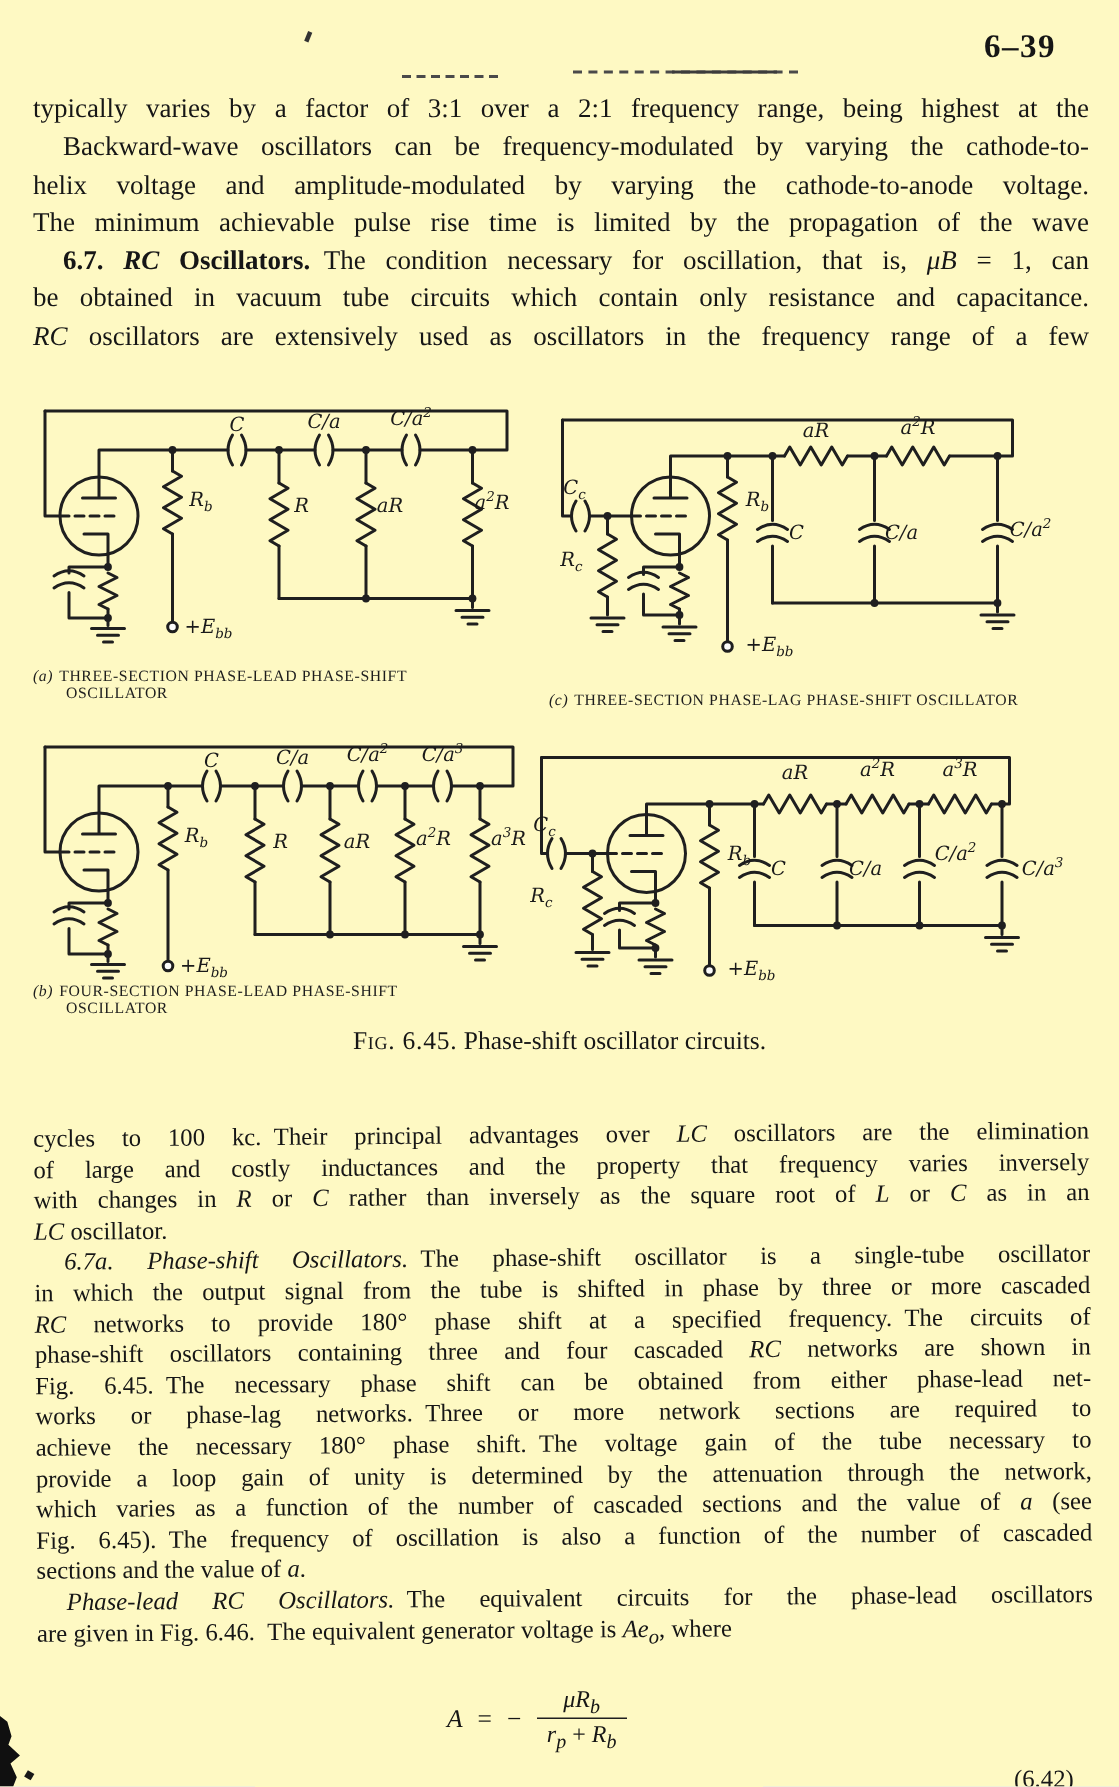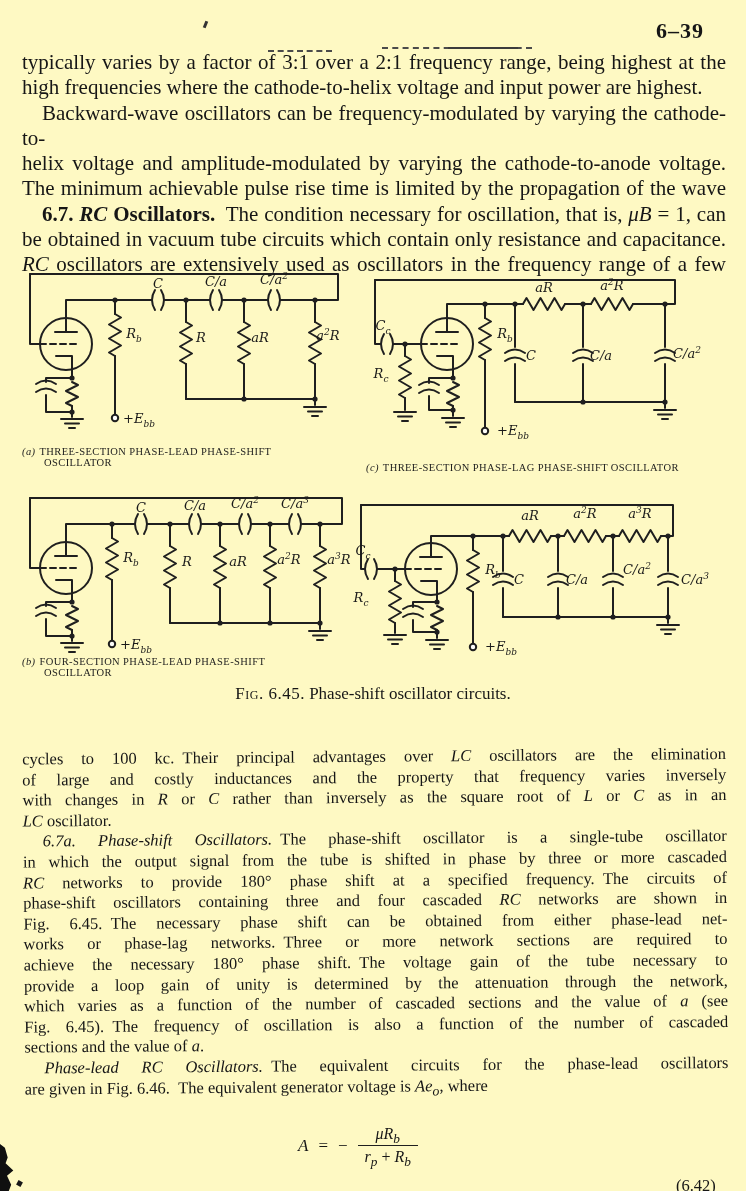--- a/index.html
+++ b/index.html
@@ -10,21 +10,21 @@
   
   .dash1{position:absolute;left:268px;top:50px;width:64px;border-top:2px dashed #4a4a4a;}
   .dash2{position:absolute;left:382px;top:47px;width:150px;border-top:2px dashed #4a4a4a;}
   .dash3{position:absolute;left:448px;top:47px;width:70px;border-top:2px solid #3c3c3c;}
   .tick{position:absolute;left:204px;top:21px;width:3px;height:7px;background:#333;transform:rotate(22deg);}
   .blot{position:absolute;left:0;top:1144px;width:14px;height:48px;background:#101010;
         clip-path:polygon(0% 0%,35% 8%,55% 28%,40% 40%,95% 55%,50% 66%,80% 85%,60% 100%,0% 100%);}
   .blot2{position:absolute;left:17px;top:1181px;width:5px;height:5px;background:#181818;transform:rotate(30deg);}
   
   .tblock{position:absolute;left:22px;width:704px;}
-  .toptext{top:50px;font-size:21px;line-height:25.3px;}
+  .toptext{top:60px;font-size:18px;line-height:25.3px;}
   .bottext{top:744px;font-size:16.5px;line-height:20.6px;transform:rotate(-0.45deg);transform-origin:top right;}
   .bl{white-space:normal;}
   .jl{text-align:justify;text-align-last:justify;}
   .ind{text-indent:20px;}
   
   .panel{position:absolute;}
   .panel svg{display:block;}
   .wg{stroke:#1f1f1f;stroke-width:2;fill:none;stroke-linecap:round;stroke-linejoin:round;}
   .dot{fill:#1f1f1f;stroke:none;}
   .term{fill:#fcfcfa;stroke:#1f1f1f;stroke-width:2;}
@@ -77,21 +77,20 @@
   </svg>
 
   <div class="pageno">6–39</div>
   <div class="dash1"></div>
   <div class="dash2"></div>
   <div class="dash3"></div>
   <div class="tick"></div>
 
   <div class="tblock toptext">
     <div class="bl jl">typically varies by a factor of 3:1 over a 2:1 frequency range, being highest at the</div>
-    <div class="bl">high frequencies where the cathode-to-helix voltage and input power are highest.</div>
     <div class="bl jl ind">Backward-wave oscillators can be frequency-modulated by varying the cathode-to-</div>
     <div class="bl jl">helix voltage and amplitude-modulated by varying the cathode-to-anode voltage.</div>
     <div class="bl jl">The minimum achievable pulse rise time is limited by the propagation of the wave</div>
     <div class="bl jl ind"><b>6.7. <i>RC</i> Oscillators.</b> The condition necessary for oscillation, that is, <i>μB</i> = 1, can</div>
     <div class="bl jl">be obtained in vacuum tube circuits which contain only resistance and capacitance.</div>
     <div class="bl jl"><i>RC</i> oscillators are extensively used as oscillators in the frequency range of a few</div>
   </div>
 
   <div class="panel" style="left:20px;top:264px;width:330px;height:176px">
     <svg width="330" height="176" viewBox="0 0 330 176">

